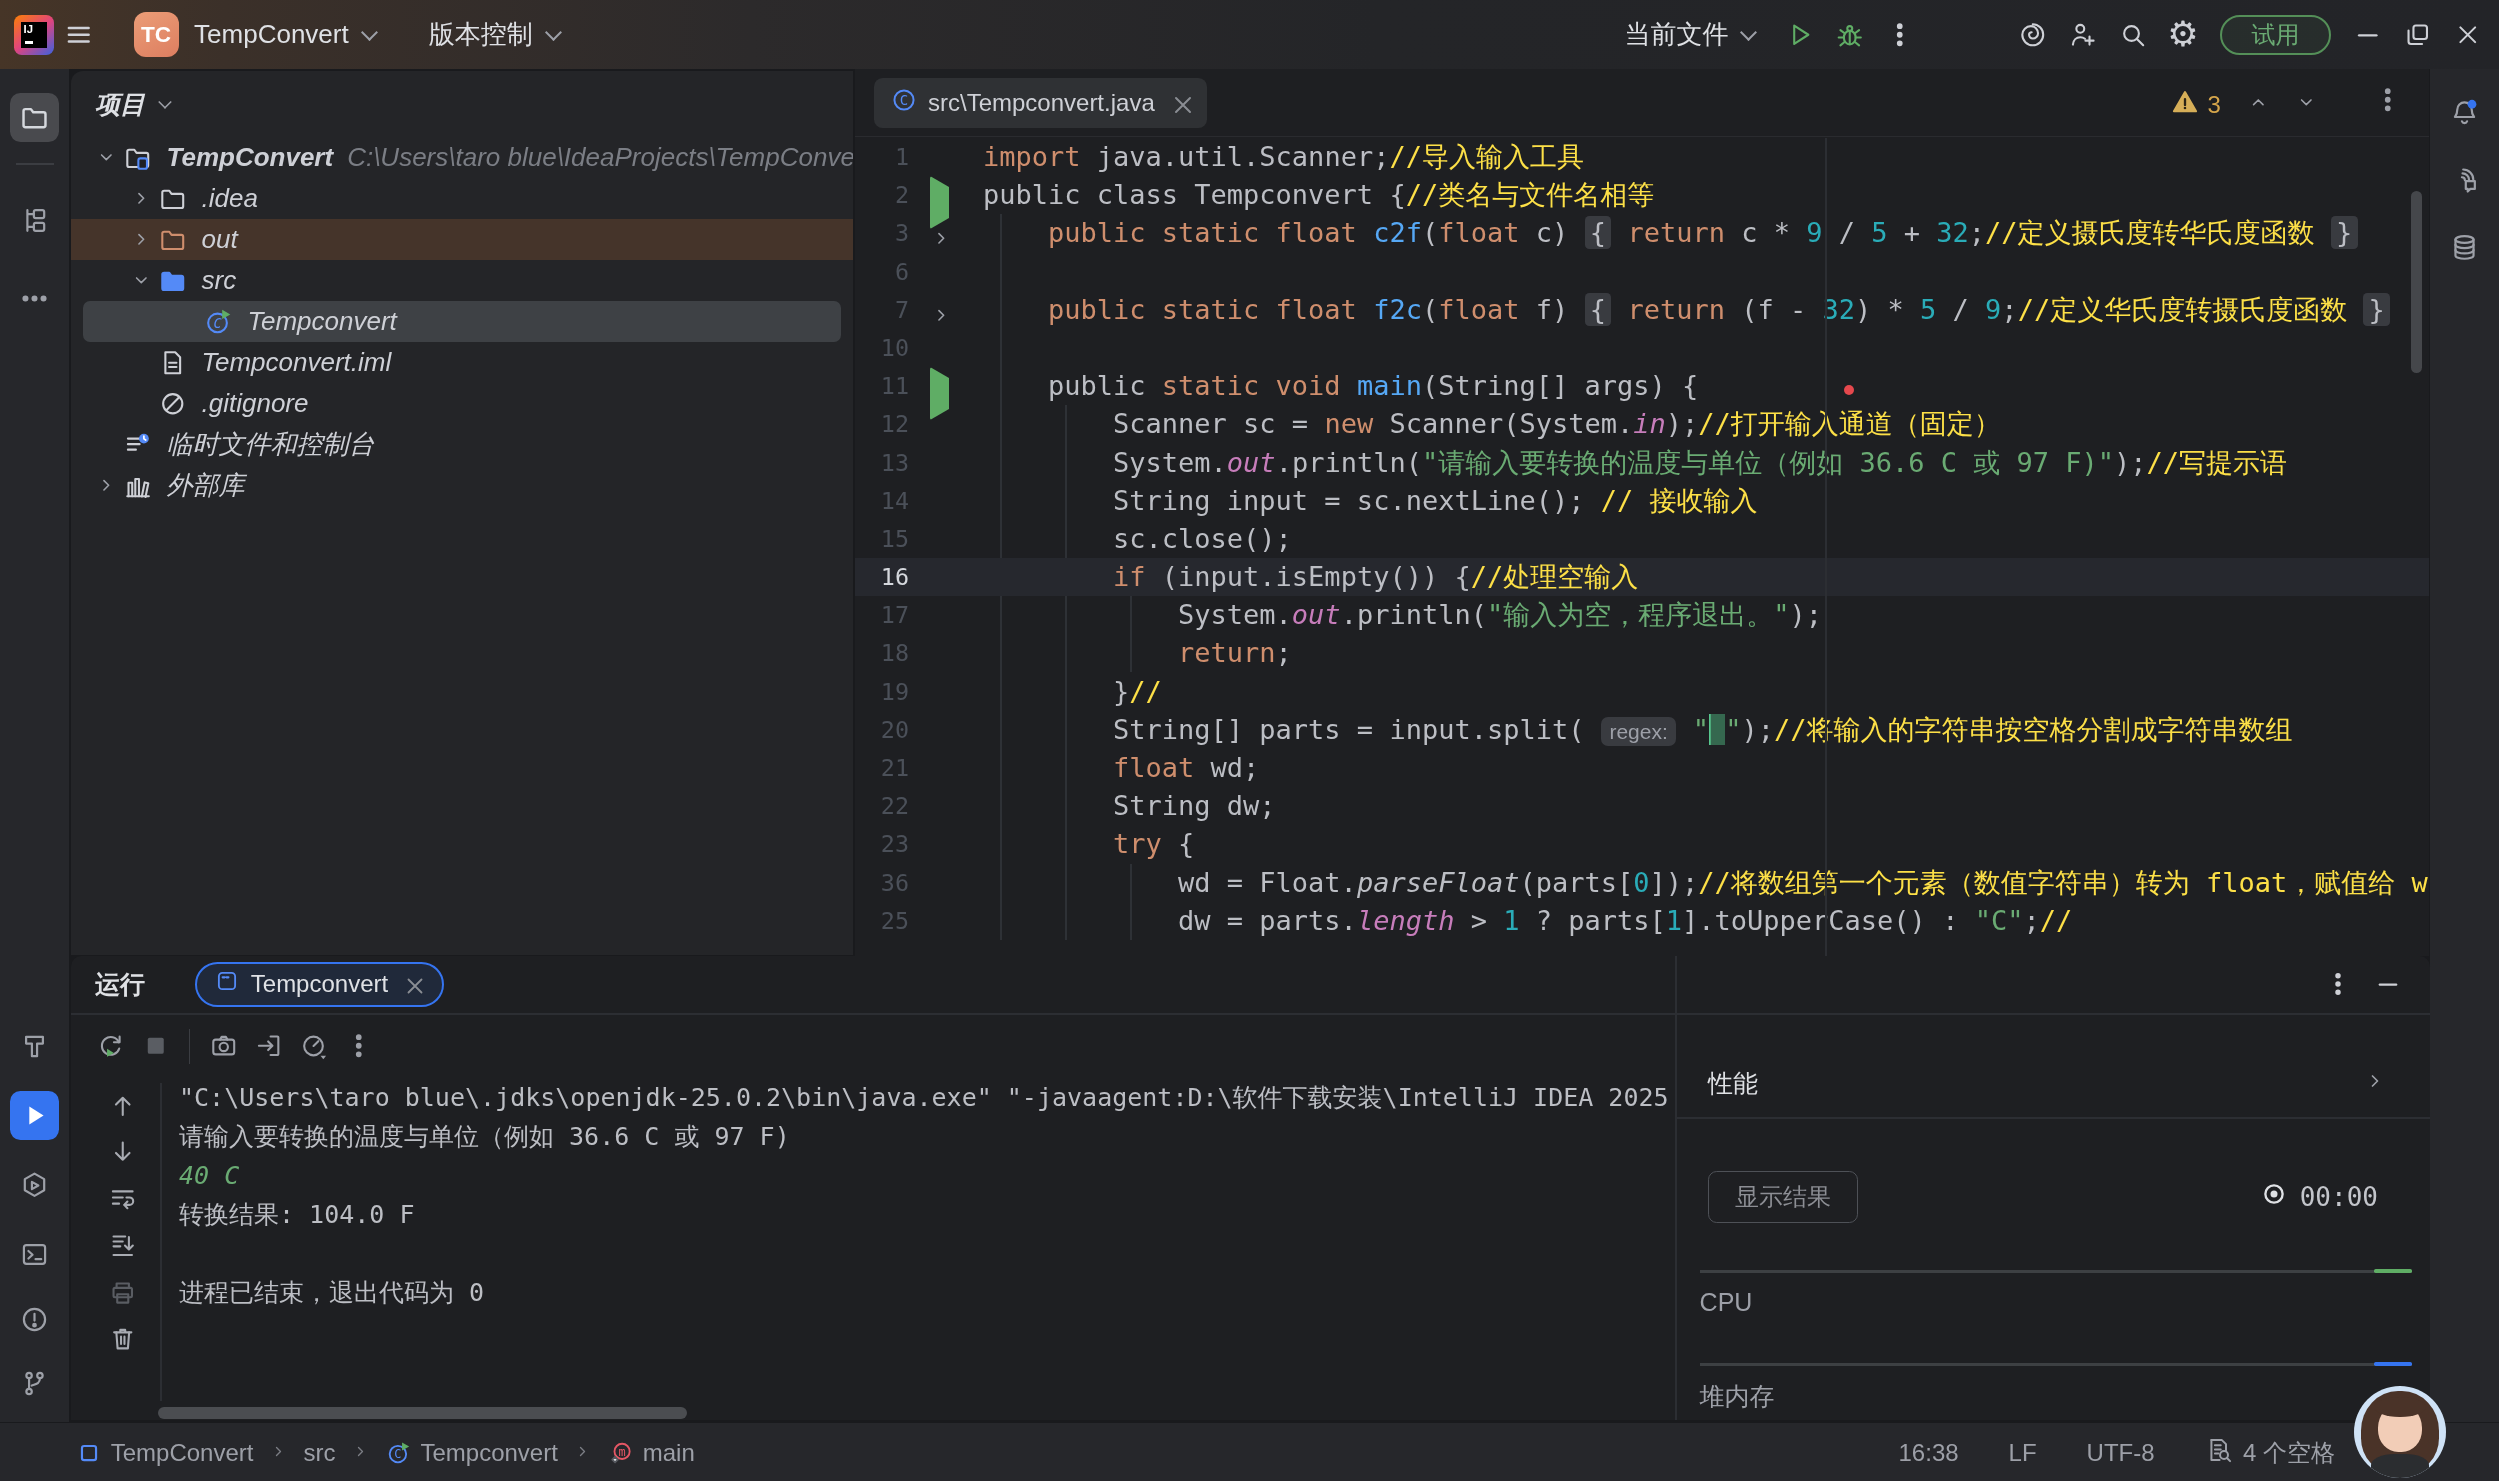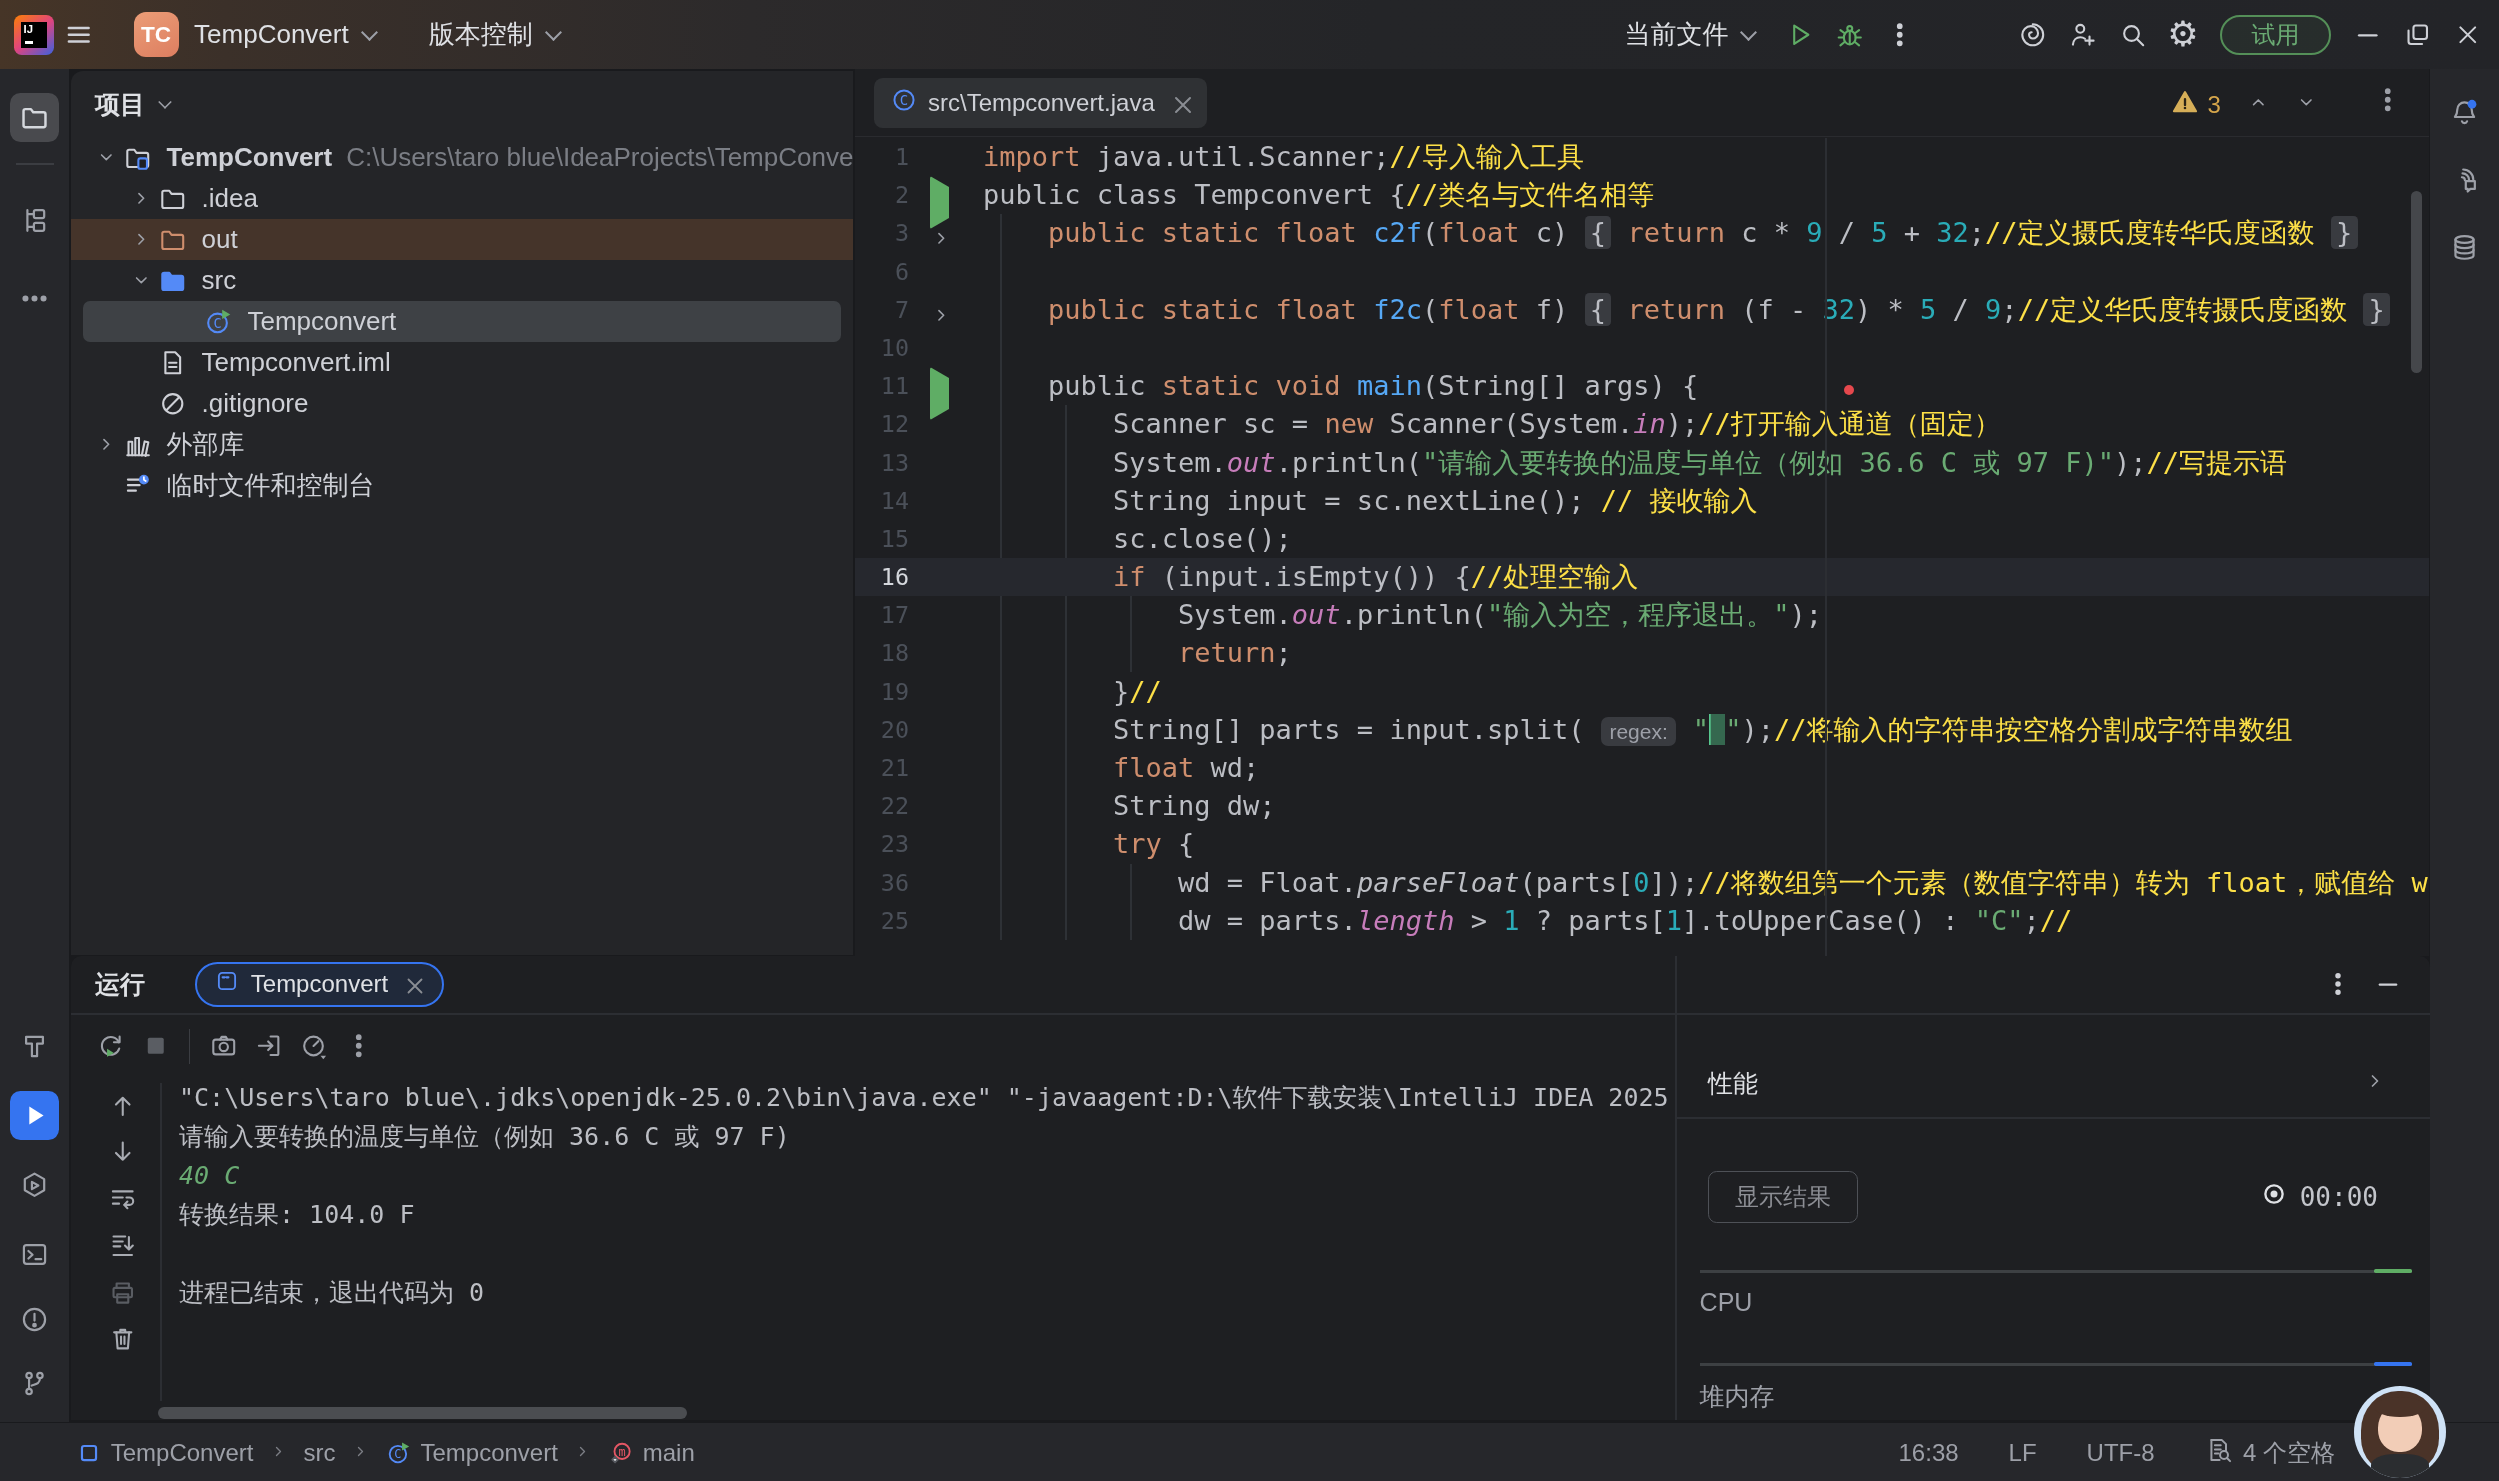--- a/index.html
+++ b/index.html
@@ -38,21 +38,21 @@
   #right-stripe { left:2430px; top:69px; width:69px; height:1353px; }
   .stripe-ic { position:absolute; left:10.4px; width:49px; height:49px; border-radius:10.4px;
     display:flex; align-items:center; justify-content:center; color:#9da0a8; }
   .stripe-ic svg { width:31px; height:31px; }
   .stripe-ic.active-gray { background:#494a4e; color:#d5d8dd; }
   .stripe-ic.active-blue { background:#3574f0; color:#fff; }
   .stripe-div { position:absolute; left:15.6px; width:38px; height:1.7px; background:#3b3d42; }
 
   
   #project-panel { left:71px; top:71px; width:782px; height:884px; background:#242528;
-    border-radius:12px 0 0 0; overflow:hidden; }
+    border-radius:12px 0 0 0; overflow:hidden;font-style:italic; }
   #editor-panel  { left:855px; top:69px; width:1574px; height:887px; background:#1e1f22; overflow:hidden; }
   #run-panel     { left:71px; top:956px; width:2359px; height:464px; background:#1e1f22;
     border-radius:10.4px 10.4px 0 0; overflow:hidden; }
   #statusbar { left:0; top:1423px; width:2500px; height:59px; background:#26272b;
     display:flex; align-items:center; font-size:24px; color:#9da0a8; }
 
   
   #pp-header { height:66px; display:flex; align-items:center; padding-left:24px; font-size:25px; font-weight:bold; }
   .tree-row { position:relative; height:41px; display:flex; align-items:center; font-size:26px; color:#ced0d6; }
   .tree-row.sel { background:#3e4145; border-radius:7px; margin:0 12px; }
@@ -410,44 +410,44 @@
           <span class="tree-ic">
             <svg viewBox="0 0 24 24" fill="none" stroke="currentColor" stroke-width="1.7" stroke-linecap="round" stroke-linejoin="round">
               <circle cx="12" cy="12" r="7.8"></circle>
               <path d="M7 17L17 7"></path>
             </svg>
           </span>
           <span class="tree-label">.gitignore</span>
         </div>
         <div class="tree-row">
           <span style="width: 21px; flex: 0 0 auto;"></span>
-          <span class="tree-chev">
-            <svg viewBox="0 0 24 24" fill="none" stroke="currentColor" stroke-width="1.7" stroke-linecap="round" stroke-linejoin="round">
-              <path d="M9.5 7l5 5-5 5"></path>
-            </svg>
-          </span>
-          <span class="tree-ic">
-            <svg viewBox="0 0 24 24" fill="none" stroke="currentColor" stroke-width="1.7" stroke-linecap="round" stroke-linejoin="round">
-              <path d="M4.5 20.5V9.5h3v11M10 20.5v-14h3v14M15.3 20.7L17.6 9.3l3 .6-2.3 11.2"></path>
-              <path d="M3.5 20.5h17.5"></path>
-            </svg>
-          </span>
-          <span class="tree-label">外部库</span>
-        </div>
-        <div class="tree-row">
-          <span style="width: 21px; flex: 0 0 auto;"></span>
           <span class="tree-chev"></span>
           <span class="tree-ic">
             <svg viewBox="0 0 24 24" fill="none" stroke="currentColor" stroke-width="1.7" stroke-linecap="round" stroke-linejoin="round">
               <path d="M4 7h9.5M4 11.5h9.5M4 16h6.5"></path>
               <circle cx="17" cy="7" r="4" fill="#548af7" stroke="none"></circle>
               <path d="M17 5v2.2l1.5 1" stroke="#fff" stroke-width="1.4"></path>
             </svg>
           </span>
           <span class="tree-label">临时文件和控制台</span>
+        </div>
+        <div class="tree-row">
+          <span style="width: 21px; flex: 0 0 auto;"></span>
+          <span class="tree-chev">
+            <svg viewBox="0 0 24 24" fill="none" stroke="currentColor" stroke-width="1.7" stroke-linecap="round" stroke-linejoin="round">
+              <path d="M9.5 7l5 5-5 5"></path>
+            </svg>
+          </span>
+          <span class="tree-ic">
+            <svg viewBox="0 0 24 24" fill="none" stroke="currentColor" stroke-width="1.7" stroke-linecap="round" stroke-linejoin="round">
+              <path d="M4.5 20.5V9.5h3v11M10 20.5v-14h3v14M15.3 20.7L17.6 9.3l3 .6-2.3 11.2"></path>
+              <path d="M3.5 20.5h17.5"></path>
+            </svg>
+          </span>
+          <span class="tree-label">外部库</span>
         </div>
       </div>
   </div>
 
   <div id="editor-panel" class="abs">
     <div id="tabbar">
       <div id="editor-tab">
         <span id="tab-class-ic"><svg viewBox="0 0 24 24" fill="none" stroke="currentColor" stroke-width="1.7" stroke-linecap="round" stroke-linejoin="round" style="font-size:28px">
               <circle cx="12" cy="12" r="8.2" stroke="#548af7"></circle>
               <text x="12" y="16.4" text-anchor="middle" font-size="12" fill="#548af7" font-family="DejaVu Sans Mono,monospace" stroke="none">C</text>

